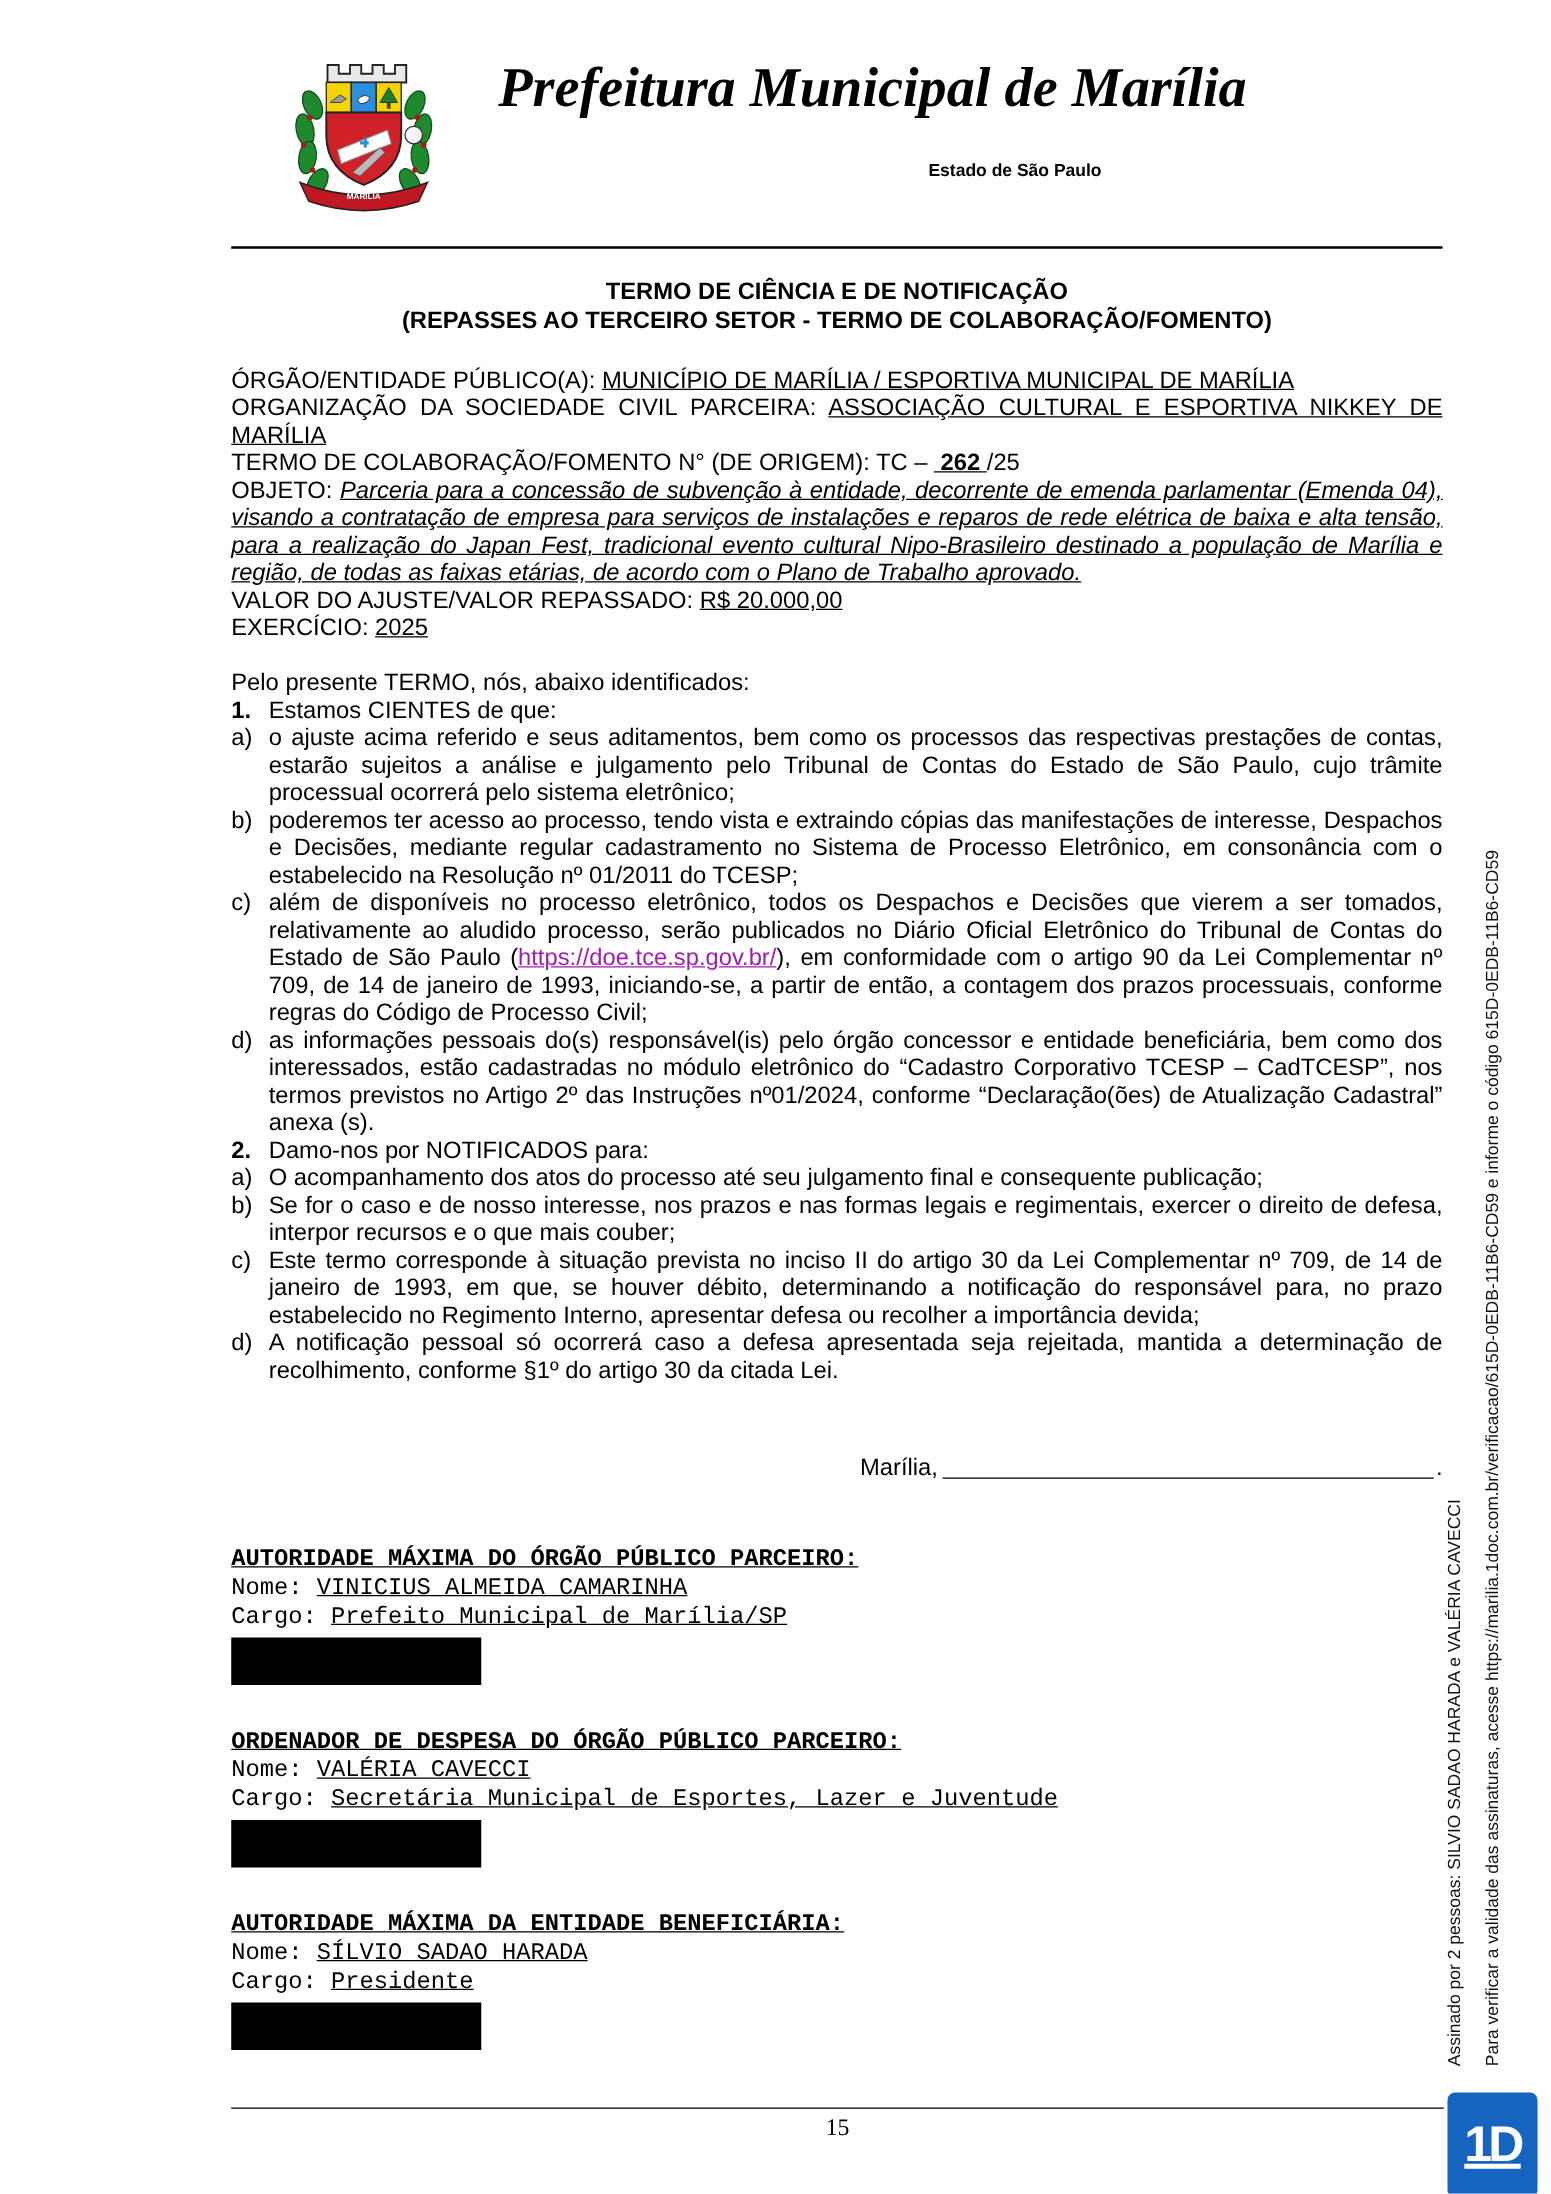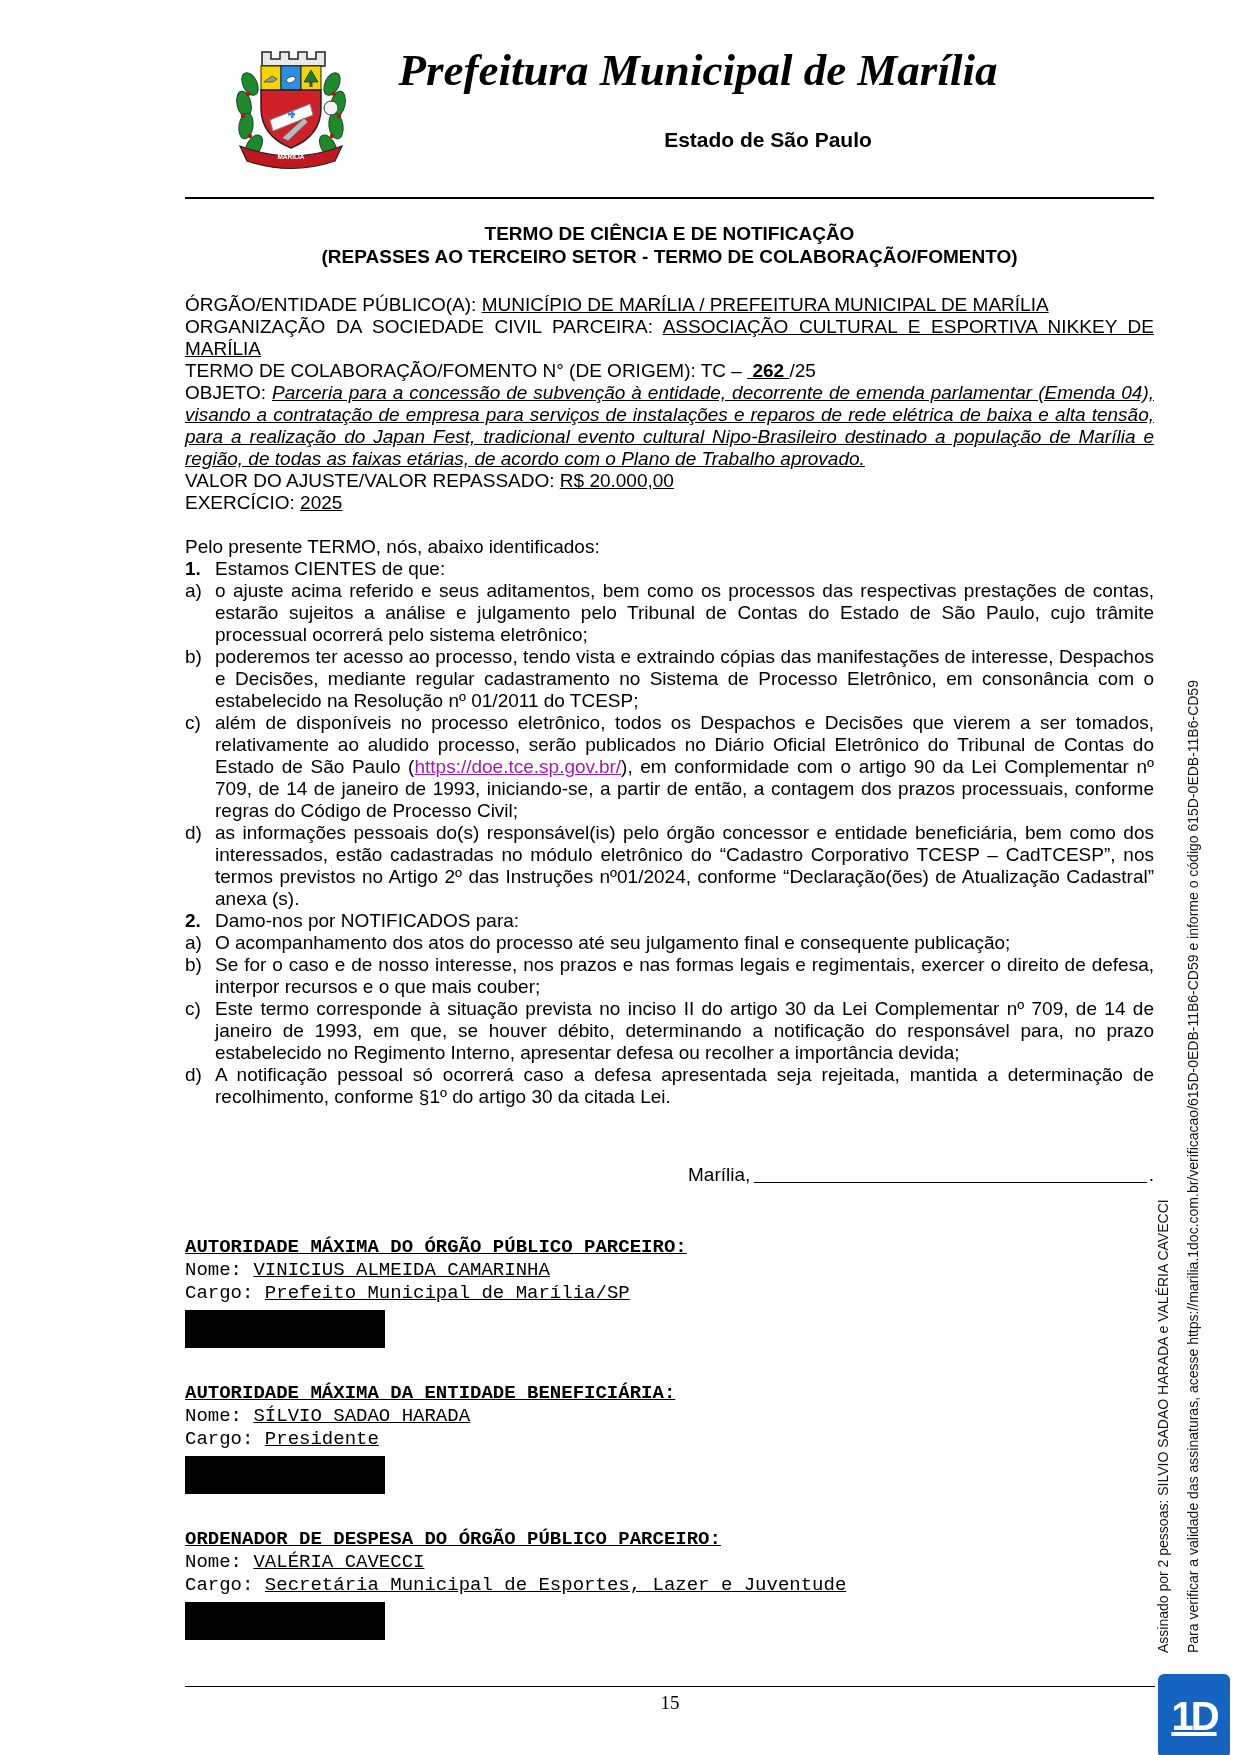--- a/index.html
+++ b/index.html
@@ -2,22 +2,22 @@
 <html><head>
 <meta charset="utf-8">
 <style>
   html,body{margin:0;padding:0;background:#fff;}
   .page{position:relative;width:1241px;height:1755px;background:#ffffff;overflow:hidden;
         font-family:"Liberation Sans",sans-serif;color:#000;}
   
   .crest{position:absolute;left:224px;top:42px;width:134px;height:134px;}
   .brand-title{position:absolute;left:368px;top:44px;width:660px;text-align:center;
         font-family:"Liberation Serif",serif;font-style:italic;font-weight:bold;font-size:45px;}
-  .brand-sub{position:absolute;left:548px;top:128px;width:440px;text-align:center;
-        font-weight:bold;font-size:21px;}
+  .brand-sub{position:absolute;left:592px;top:128px;width:440px;text-align:center;
+        font-weight:bold;font-size:14px;}
   .header-rule{position:absolute;left:185px;top:197px;width:969px;border-top:2px solid #000;}
   
   .content{position:absolute;left:185px;top:222px;width:969px;font-size:19px;line-height:22px;}
   .doc-title{text-align:center;font-weight:bold;line-height:23px;margin-bottom:26px;}
   .para{text-align:justify;}
   .u{text-decoration:underline;}
   .iu{font-style:italic;text-decoration:underline;}
   .bold{font-weight:bold;}
   .num-fill{font-weight:bold;text-decoration:underline;white-space:pre;}
   .intro{margin-top:22px;}
@@ -100,21 +100,21 @@
   <div class="brand-sub">Estado de São Paulo</div>
   <div class="header-rule"></div>
 
   <div class="content">
 
     <div class="doc-title">
       <div>TERMO DE CIÊNCIA E DE NOTIFICAÇÃO</div>
       <div>(REPASSES AO TERCEIRO SETOR - TERMO DE COLABORAÇÃO/FOMENTO)</div>
     </div>
 
-    <div class="para"><span>ÓRGÃO/ENTIDADE PÚBLICO(A): </span><span class="u">MUNICÍPIO DE MARÍLIA / PREFEITURA MUNICIPAL DE MARÍLIA</span></div>
+    <div class="para"><span>ÓRGÃO/ENTIDADE PÚBLICO(A): </span><span class="u">MUNICÍPIO DE MARÍLIA / ESPORTIVA MUNICIPAL DE MARÍLIA</span></div>
     <div class="para"><span>ORGANIZAÇÃO DA SOCIEDADE CIVIL PARCEIRA: </span><span class="u">ASSOCIAÇÃO CULTURAL E ESPORTIVA NIKKEY DE MARÍLIA</span></div>
     <div class="para"><span>TERMO DE COLABORAÇÃO/FOMENTO N° (DE ORIGEM): TC – </span><span class="num-fill"> 262 </span><span>/25</span></div>
     <div class="para"><span>OBJETO: </span><span class="iu">Parceria para a concessão de subvenção à entidade, decorrente de emenda parlamentar (Emenda 04), visando a contratação de empresa para serviços de instalações e reparos de rede elétrica de baixa e alta tensão, para a realização do Japan Fest, tradicional evento cultural Nipo-Brasileiro destinado a população de Marília e região, de todas as faixas etárias, de acordo com o Plano de Trabalho aprovado.</span></div>
     <div class="para"><span>VALOR DO AJUSTE/VALOR REPASSADO: </span><span class="u">R$ 20.000,00</span></div>
     <div class="para"><span>EXERCÍCIO: </span><span class="u">2025</span></div>
 
     <div class="para intro">Pelo presente TERMO, nós, abaixo identificados:</div>
 
     <div class="li">
       <span class="marker bold">1.</span>
@@ -167,33 +167,33 @@
     <div class="sig-area">
 
       <div class="sig-block">
         <div class="sig-heading">AUTORIDADE MÁXIMA DO ÓRGÃO PÚBLICO PARCEIRO:</div>
         <div><span>Nome: </span><span class="u">VINICIUS ALMEIDA CAMARINHA</span></div>
         <div><span>Cargo: </span><span class="u">Prefeito Municipal de Marília/SP</span></div>
         <div class="redaction"></div>
       </div>
 
       <div class="sig-block">
+        <div class="sig-heading">ORDENADOR DE DESPESA DO ÓRGÃO PÚBLICO PARCEIRO:</div>
+        <div><span>Nome: </span><span class="u">VALÉRIA CAVECCI</span></div>
+        <div><span>Cargo: </span><span class="u">Secretária Municipal de Esportes, Lazer e Juventude</span></div>
+        <div class="redaction"></div>
+      </div>
+
+      <div class="sig-block">
         <div class="sig-heading">AUTORIDADE MÁXIMA DA ENTIDADE BENEFICIÁRIA:</div>
         <div><span>Nome: </span><span class="u">SÍLVIO SADAO HARADA</span></div>
         <div><span>Cargo: </span><span class="u">Presidente</span></div>
         <div class="redaction"></div>
       </div>
 
-      <div class="sig-block">
-        <div class="sig-heading">ORDENADOR DE DESPESA DO ÓRGÃO PÚBLICO PARCEIRO:</div>
-        <div><span>Nome: </span><span class="u">VALÉRIA CAVECCI</span></div>
-        <div><span>Cargo: </span><span class="u">Secretária Municipal de Esportes, Lazer e Juventude</span></div>
-        <div class="redaction"></div>
-      </div>
-
     </div>
   </div>
 
   <div class="footer-rule"></div>
   <div class="page-num">15</div>
 
   <div class="side-text side-1">Assinado por 2 pessoas:  SILVIO SADAO HARADA e VALÉRIA CAVECCI</div>
   <div class="side-text side-2">Para verificar a validade das assinaturas, acesse https://marilia.1doc.com.br/verificacao/615D-0EDB-11B6-CD59 e informe o código 615D-0EDB-11B6-CD59</div>
 
   <div class="onedoc">1D</div>

